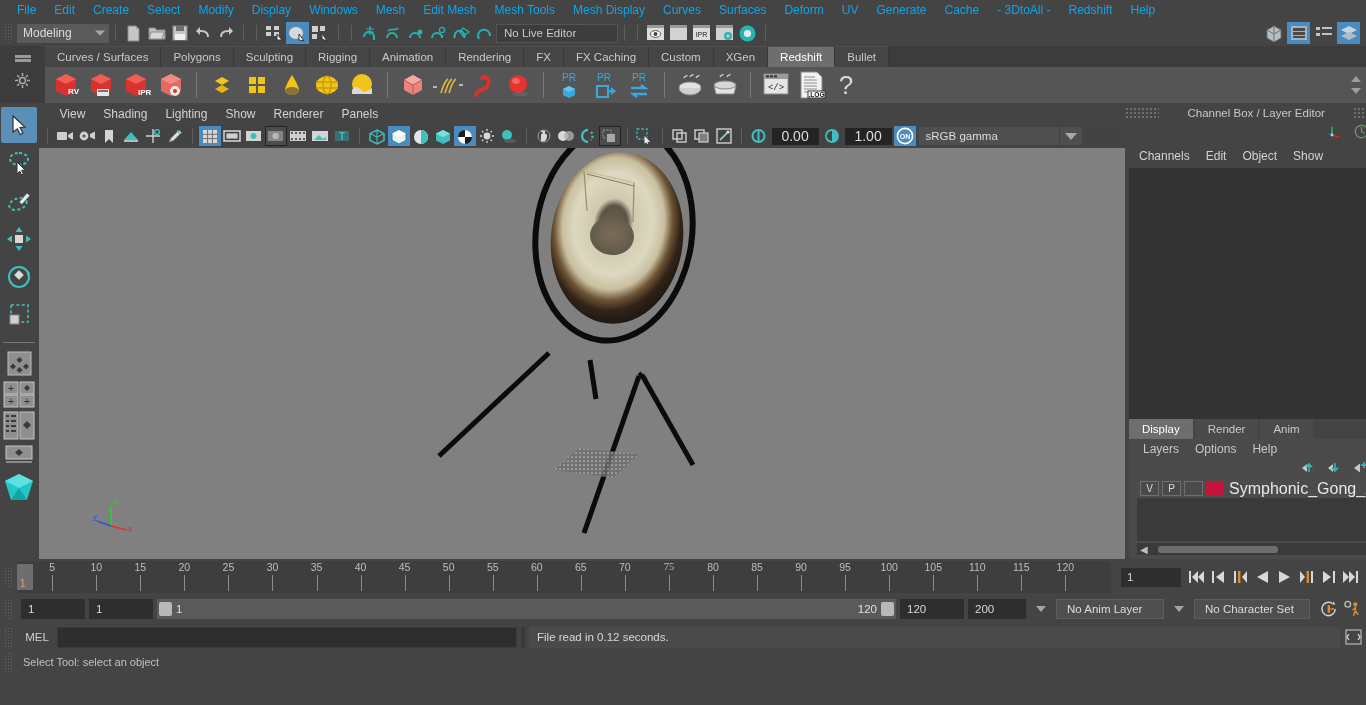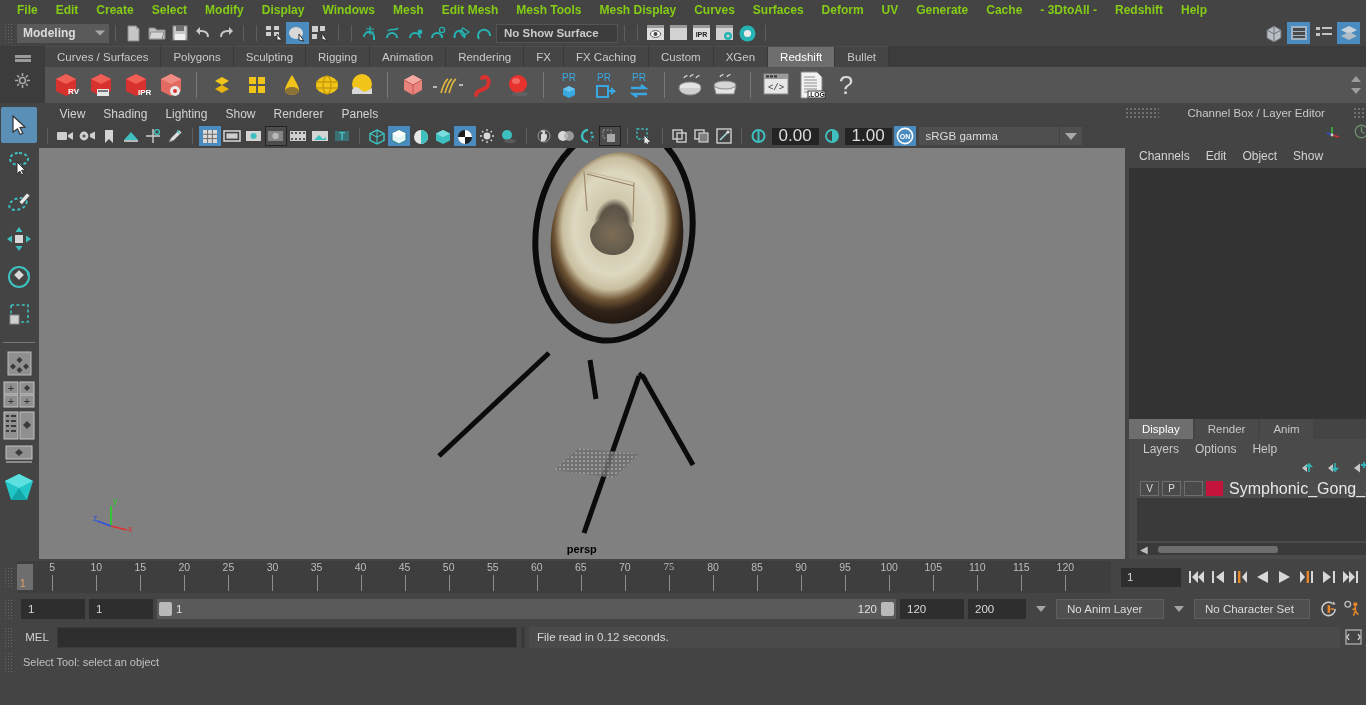--- a/index.html
+++ b/index.html
@@ -7,24 +7,24 @@
     width:1366px; height:705px; overflow:hidden;
     background:#444444;
     font-family:"Liberation Sans", sans-serif;
     color:#c8c8c8; font-size:12px;
     -webkit-font-smoothing:antialiased;
   }
   #app { width:1366px; height:705px; position:relative; background:#444; }
 
   
   .menubar { height:20px; background:#444444; display:flex; align-items:center; padding-left:8px; }
-  .menubar .mi { padding:0 9px; font-size:12px; color:#84cc16; line-height:20px; cursor:default; white-space:nowrap;font-weight:bold;}
+  .menubar .mi { padding:0 9px; font-size:12px; color:#0ea5e9; line-height:20px; cursor:default; white-space:nowrap;}
 
   
-  .statusline { height:26px; background:#444444; display:flex; align-items:center; padding-left:4px;font-weight:bold; }
+  .statusline { height:26px; background:#444444; display:flex; align-items:center; padding-left:4px; }
   .grip { width:9px; height:20px;
     background-image:radial-gradient(#6b6b6b 0.8px, transparent 0.9px);
     background-size:3px 3px; opacity:.85; margin-right:4px; flex:none;}
   .menu-sel { width:92px; height:19px; background:#5a5a5a; border:none; color:#dcdcdc;
     font-size:12px; display:flex; align-items:center; padding-left:6px; position:relative;}
   .menu-sel .arw { position:absolute; right:4px; top:50%; transform:translateY(-50%);
       width:0;height:0;border-left:5px solid transparent;border-right:5px solid transparent;border-top:5px solid #a8a8a8;}
   .tickbar { width:7px; height:18px; margin:0 3px; flex:none; position:relative;}
   .tickbar:after{content:"";position:absolute;left:3px;top:1px;width:1px;height:16px;background:#5e5e5e;}
   .sicon { width:23px; height:22px; display:flex; align-items:center; justify-content:center; flex:none; }
@@ -60,21 +60,21 @@
   .tbsm { width:36px; height:28px; display:flex; align-items:center; justify-content:center; margin-bottom:3px;}
 
   
   .vpcol { width:1268px; display:flex; flex-direction:column; }
   .vp-menu { height:21px; background:#444; display:flex; align-items:center; padding-left:12px;}
   .vp-menu .mi { padding:0 9px; font-size:12px; color:#d2d2d2;}
   .vp-tool { height:24px; background:#434343; display:flex; align-items:center; padding-left:2px;}
   .vbtn { width:22px; height:20px; display:flex; align-items:center; justify-content:center; flex:none; }
   .vbtn.on { background:#4a8cbf; }
   .vbtn.frame { border:1px solid #222; background:#4c4c4c;}
-  .numfield { width:47px; height:17px; background:#242424; color:#dcdcdc; font-size:17px;
+  .numfield { width:47px; height:17px; background:#242424; color:#dcdcdc; font-size:14px;
      display:flex; align-items:center; justify-content:center; flex:none; margin:0 2px;}
   .gammasel { width:140px; height:18px; background:#4f4f4f; color:#dcdcdc; font-size:11.5px;
      display:flex; align-items:center; padding-left:7px; flex:none; margin-left:3px;}
   .gamma-arw { width:22px; height:18px; background:#4f4f4f; margin-left:1px; display:flex;align-items:center;justify-content:center;}
   .viewport { flex:1; background:#808080; position:relative; overflow:hidden; }
   .persp-lbl { position:absolute; bottom:4px; left:0; right:0; text-align:center;
       font-size:11px; font-weight:bold; color:#000; }
   .axis-gizmo { position:absolute; left:52px; bottom:18px; }
 
   
@@ -273,21 +273,21 @@
       <svg width="19" height="17" viewBox="0 0 19 17">
           <path d="M3 13a5 5 0 1 1 9 0" stroke="#26b3b3" stroke-width="2" fill="none"></path>
           <path d="M11 3l6 4-6 4-3-4z" fill="none" stroke="#26b3b3" stroke-width="1.3"></path>
         </svg>
     </div>
     <div class="sicon">
       <svg width="19" height="17" viewBox="0 0 19 17">
           <path d="M4 14a6 6 0 1 1 11-3" stroke="#26b3b3" stroke-width="2" fill="none"></path>
         </svg>
     </div>
-    <div class="live-surface">No Show Surface</div>
+    <div class="live-surface">No Live Editor</div>
     <div class="tickbar"></div>
     <div class="tickbar"></div>
 
     <div class="sicon">
       <svg width="21" height="18" viewBox="0 0 21 18">
           <rect x="2" y="1" width="17" height="3" fill="#9a9a9a"></rect>
           <rect x="2" y="4" width="17" height="12" fill="#dcdcdc"></rect>
           <ellipse cx="10.5" cy="10" rx="5" ry="3.4" fill="#fff" stroke="#555"></ellipse>
           <circle cx="10.5" cy="10" r="2" fill="#444"></circle>
         </svg>
@@ -918,21 +918,20 @@
           <svg width="46" height="46" viewBox="0 0 46 46">
             <path d="M20 34 L20 14" stroke="#2ecc2e" stroke-width="1.8"></path>
             <path d="M20 34 L36 38" stroke="#e03030" stroke-width="1.8"></path>
             <path d="M20 34 L6 29" stroke="#3050e0" stroke-width="1.8"></path>
             <text x="22" y="12" font-size="9" fill="#2ecc2e" font-family="Liberation Sans">y</text>
             <text x="37" y="40" font-size="9" fill="#e03030" font-family="Liberation Sans">x</text>
             <text x="2" y="29" font-size="9" fill="#3050e0" font-family="Liberation Sans">z</text>
           </svg>
         </div>
 
-        <div class="persp-lbl">persp</div>
       </div>
     </div>
 
     <div class="rightdock">
       <div class="cbpanel">
         <div class="cb-title">
           <div class="dots"></div>
           <div style="flex:1;text-align:center">Channel Box / Layer Editor</div>
           <div class="dots" style="width:22px"></div>
           <div class="winbtn">❐</div>

